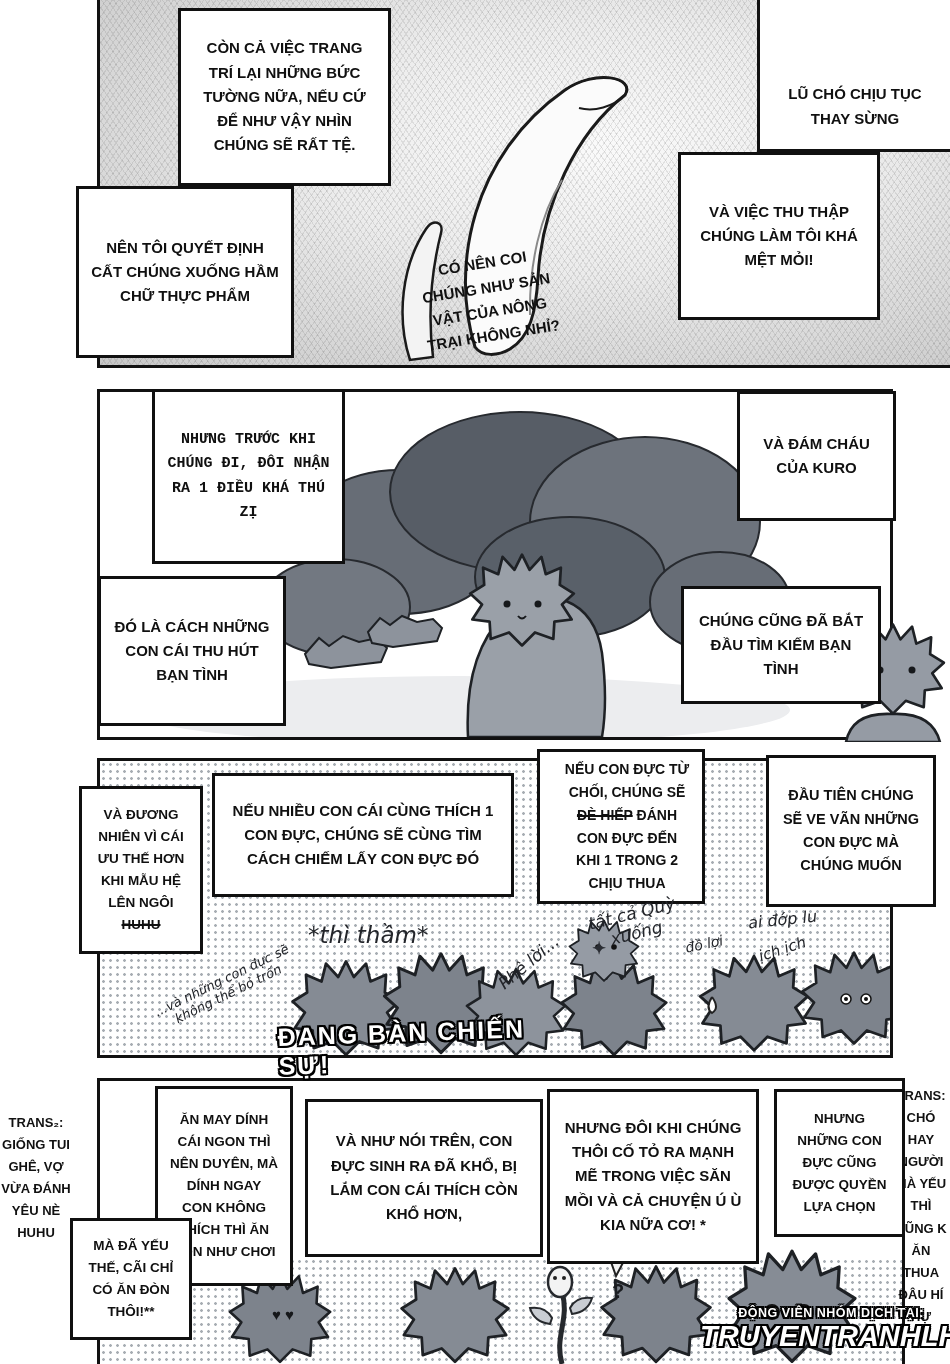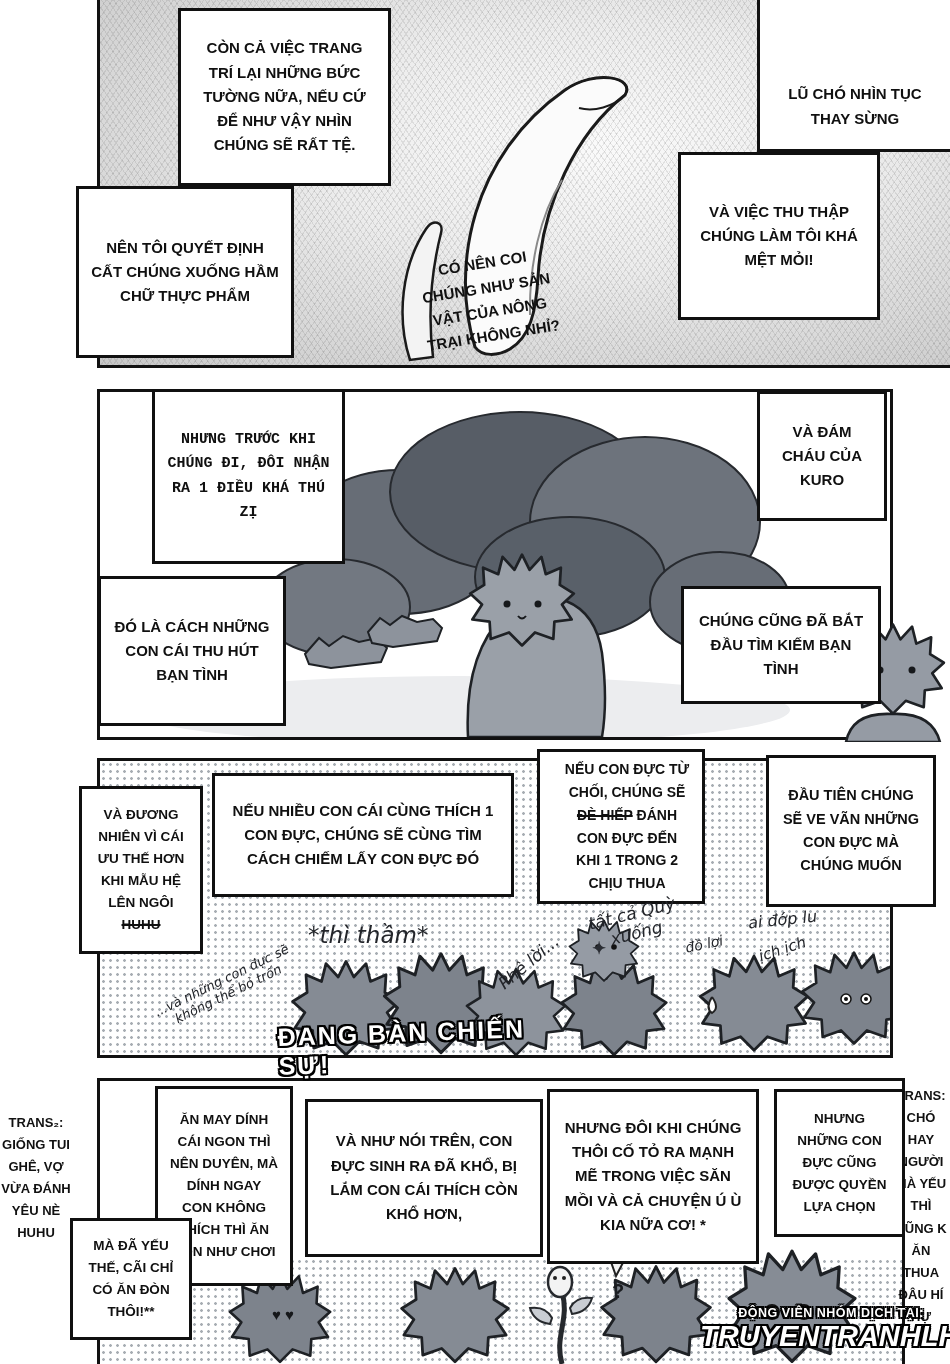--- a/index.html
+++ b/index.html
@@ -67,21 +67,21 @@
   <div class="bubble" style="left:178px;top:8px;width:213px;height:178px;">
     <div class="bt">CÒN CẢ VIỆC TRANG TRÍ LẠI NHỮNG BỨC TƯỜNG NỮA, NẾU CỨ ĐỂ NHƯ VẬY NHÌN CHÚNG SẼ RẤT TỆ.</div>
   </div>
   <div class="bubble" style="left:76px;top:186px;width:218px;height:172px;">
     <div class="bt">NÊN TÔI QUYẾT ĐỊNH CẤT CHÚNG XUỐNG HẦM CHỮ THỰC PHẨM</div>
   </div>
   <div class="bubble noborder" style="left:408px;top:225px;width:160px;height:150px;transform:rotate(-9deg);">
     <div class="bt">CÓ NÊN COI CHÚNG NHƯ SẢN VẬT CỦA NÔNG TRẠI KHÔNG NHỈ?</div>
   </div>
   <div class="bubble whitearea" style="left:757px;top:0;width:193px;height:152px;align-items:flex-end;padding-bottom:18px;">
-    <div class="bt">LŨ CHÓ NHÌN TỤC THAY SỪNG</div>
+    <div class="bt">LŨ CHÓ CHỊU TỤC THAY SỪNG</div>
   </div>
   <div class="bubble" style="left:678px;top:152px;width:202px;height:168px;">
     <div class="bt">VÀ VIỆC THU THẬP CHÚNG LÀM TÔI KHÁ MỆT MỎI!</div>
   </div>
 
   <section class="panel" style="left:97px;top:389px;width:796px;height:351px;"></section>
 
   <svg class="art" style="left:100px;top:392px;width:790px;height:345px;z-index:2" viewBox="0 0 790 345">
     <ellipse cx="360" cy="318" rx="330" ry="34" fill="#ecedef"></ellipse>
     <g stroke="#272a2f" stroke-width="2">
@@ -108,21 +108,21 @@
   <svg class="art" style="left:836px;top:610px;width:114px;height:132px;z-index:3" viewBox="0 0 114 132">
     <path d="M10 132 q6 -30 46 -28 q40 -2 48 28 z" fill="#959ba4" stroke="#1e2125" stroke-width="2.5"></path>
     <use href="#blob" x="4" y="8" width="106" height="100" fill="#959ba4" stroke="#1e2125" stroke-width="2.5"></use>
     <circle cx="44" cy="60" r="3.5" fill="#16181b"></circle>
     <circle cx="76" cy="60" r="3.5" fill="#16181b"></circle>
   </svg>
 
   <div class="bubble" style="left:152px;top:389px;width:193px;height:175px;font-family:Liberation Mono, monospace;">
     <div class="bt">NHƯNG TRƯỚC KHI CHÚNG ĐI, ĐÔI NHẬN RA 1 ĐIỀU KHÁ THÚ ZỊ</div>
   </div>
-  <div class="bubble" style="left:737px;top:391px;width:130px;height:130px;margin-left:20px;">
+  <div class="bubble" style="left:737px;top:391px;width:159px;height:130px;">
     <div class="bt">VÀ ĐÁM CHÁU CỦA KURO</div>
   </div>
   <div class="bubble" style="left:681px;top:586px;width:200px;height:118px;">
     <div class="bt">CHÚNG CŨNG ĐÃ BẮT ĐẦU TÌM KIẾM BẠN TÌNH</div>
   </div>
   <div class="bubble" style="left:98px;top:576px;width:188px;height:150px;">
     <div class="bt">ĐÓ LÀ CÁCH NHỮNG CON CÁI THU HÚT BẠN TÌNH</div>
   </div>
 
   <section class="panel bg-dots" style="left:97px;top:758px;width:796px;height:300px;"></section>

